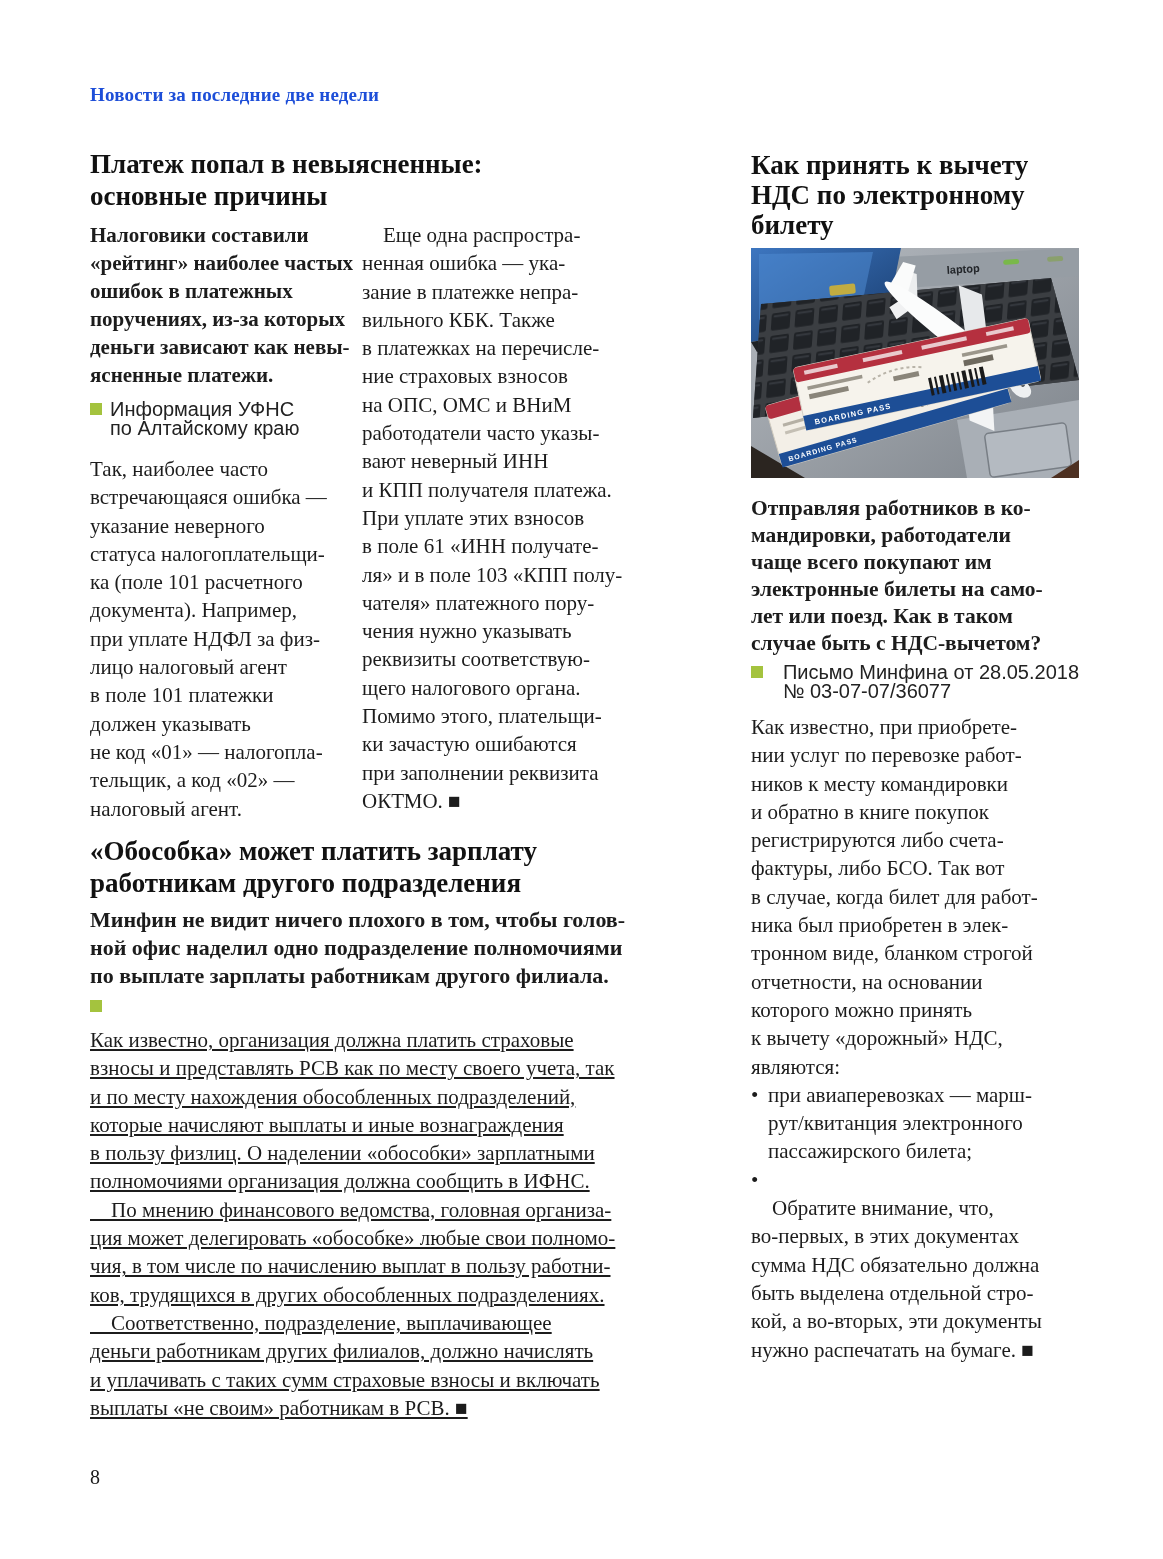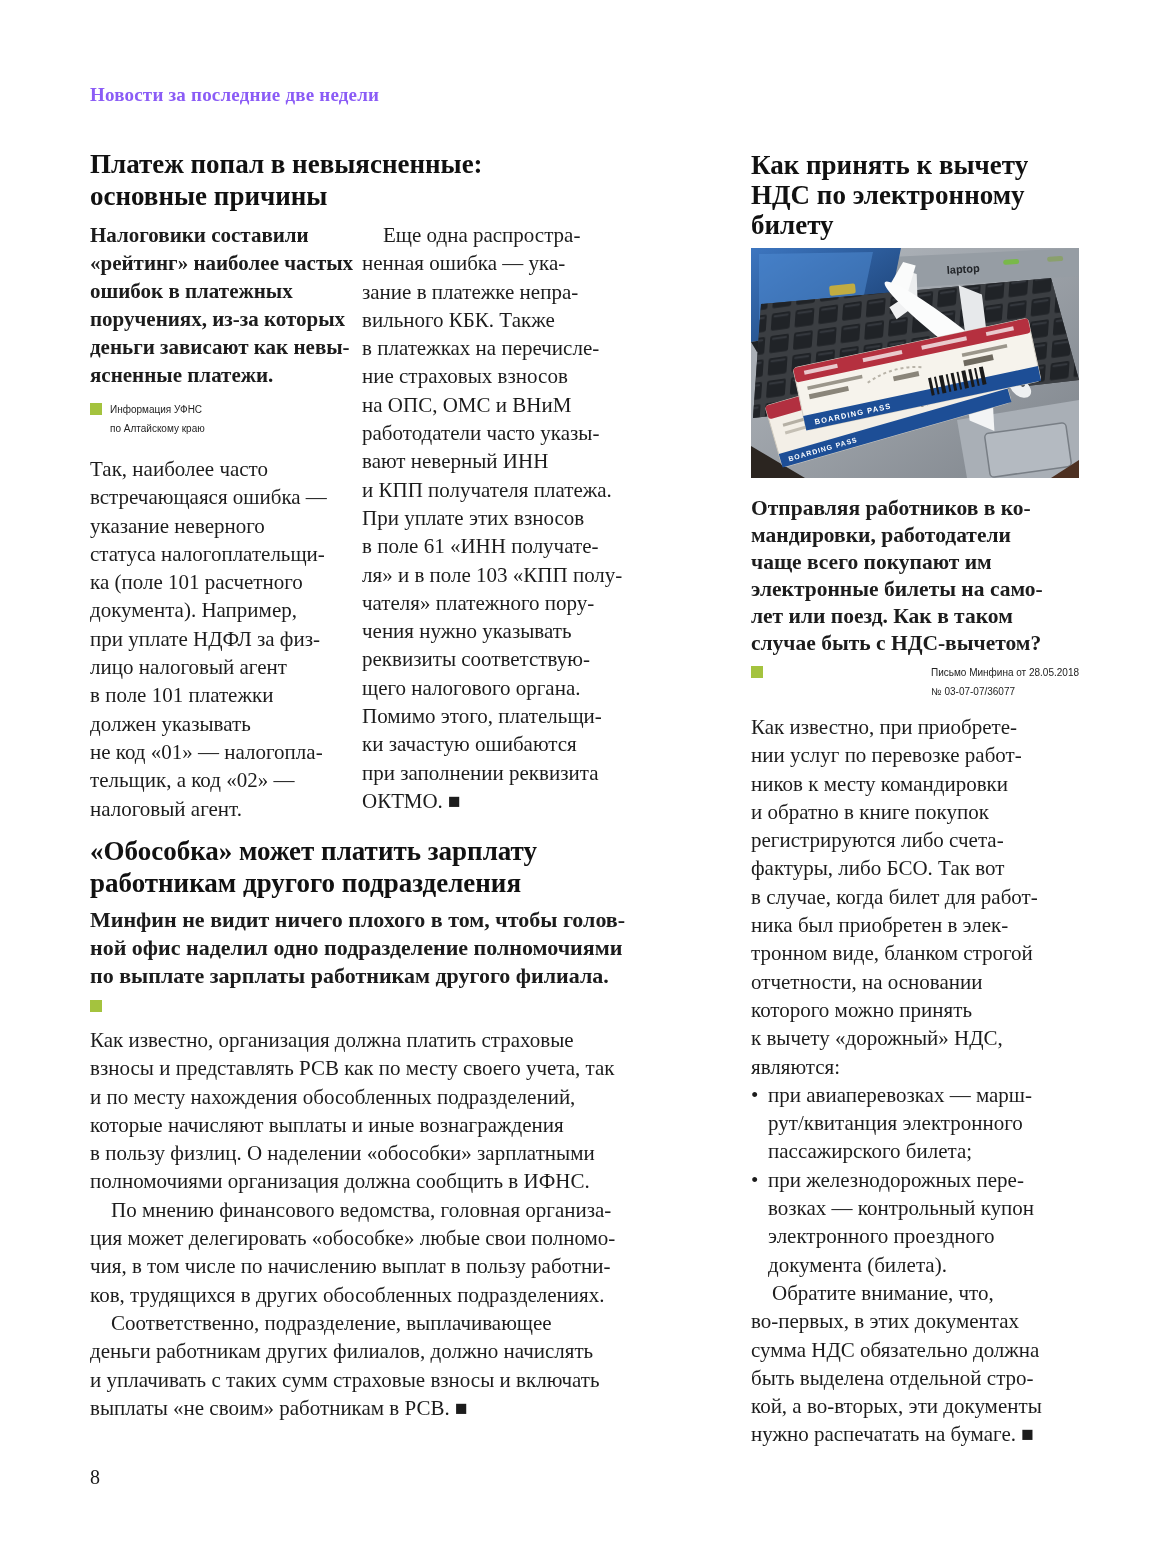--- a/index.html
+++ b/index.html
@@ -4,46 +4,46 @@
 <style>
   html,body{margin:0;padding:0;}
   body{
     width:1163px;height:1559px;position:relative;background:#ffffff;
     font-family:"Liberation Serif", serif;color:#1c1c1c;
     -webkit-font-smoothing:antialiased;
   }
   .pre{white-space:pre-line;}
   .kicker{
     position:absolute;left:90px;top:84px;
-    font-size:19px;font-weight:bold;color:#8b5cf6;letter-spacing:.2px;text-align:right;
+    font-size:19px;font-weight:bold;color:#1d4ed8;letter-spacing:.2px;text-align:right;
   }
   
   .title{
     margin:0;font-size:27px;line-height:32px;font-weight:bold;color:#111;
   }
   .lede{margin:0;font-weight:bold;}
   .body{margin:0;font-size:21px;line-height:28.3px;}
   .source{
     display:flex;gap:8px;align-items:flex-start;
-    font-family:"Liberation Sans", sans-serif;font-size:10px;line-height:19px;color:#222;
+    font-family:"Liberation Sans", sans-serif;font-size:20px;line-height:19px;color:#222;
   }
   .source .sq{flex:none;width:12px;height:12px;margin-top:3px;background:#a4c33e;}
   
   .article-1{position:absolute;left:90px;top:148px;width:576px;}
   .article-1 .cols{display:flex;margin-top:9px;}
   .article-1 .col-a{width:272px;}
   .article-1 .col-b{width:283px;}
   .article-1 .lede{font-size:21px;line-height:28px;}
   .article-1 .source{margin-top:11px;}
   .article-1 .col-a .body{margin-top:17px;}
   
   .article-2{position:absolute;left:90px;top:835px;width:580px;}
   .article-2 .lede{margin-top:7px;font-size:22px;line-height:28px;}
   .article-2 .source{margin-top:7px;}
-  .article-2 .body{margin-top:14px;}
+  .article-2 .body{margin-top:14px;text-decoration:underline;}
   
   .article-3{position:absolute;left:751px;top:150px;width:328px;}
   .article-3 .title{line-height:30px;}
   .photo{display:block;margin-top:8px;}
   .article-3 .lede{margin-top:17px;font-size:21.5px;line-height:27px;}
   .article-3 .source{margin-top:6px;justify-content:space-between;}
   .article-3 .body{margin-top:12px;}
   ul.bullets{list-style:none;margin:0;padding:0;font-size:21px;line-height:28.3px;}
   ul.bullets li{display:flex;}
   ul.bullets .bullet{flex:none;width:17px;}
@@ -262,24 +262,20 @@
 являются:</p>
   <ul class="bullets">
     <li>
       <span class="bullet">•</span>
       <span class="pre">при авиаперевозках — марш-
 рут/квитанция электронного
 пассажирского билета;</span>
     </li>
     <li>
       <span class="bullet">•</span>
-      <span class="pre">при железнодорожных пере-
-возках — контрольный купон
-электронного проездного
-документа (билета).</span>
     </li>
   </ul>
   <p class="body pre" style="margin-top:0;"> Обратите внимание, что,
 во-первых, в этих документах
 сумма НДС обязательно должна
 быть выделена отдельной стро-
 кой, а во-вторых, эти документы
 нужно распечатать на бумаге. ■</p>
 </aside>
 

